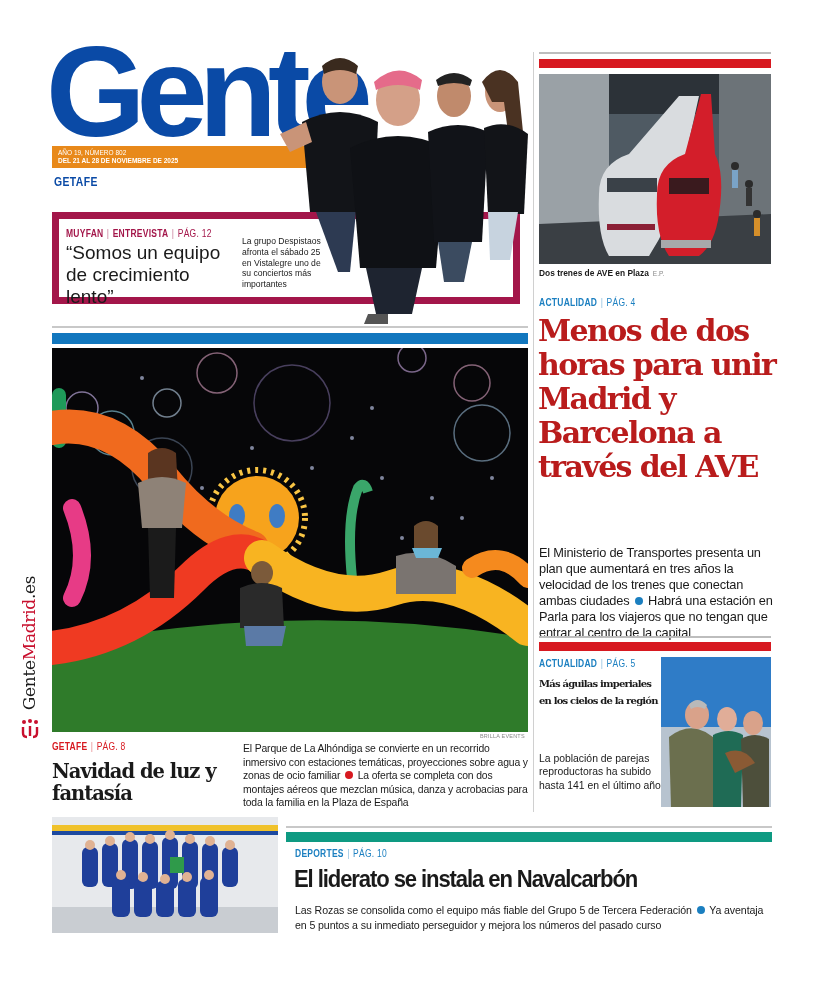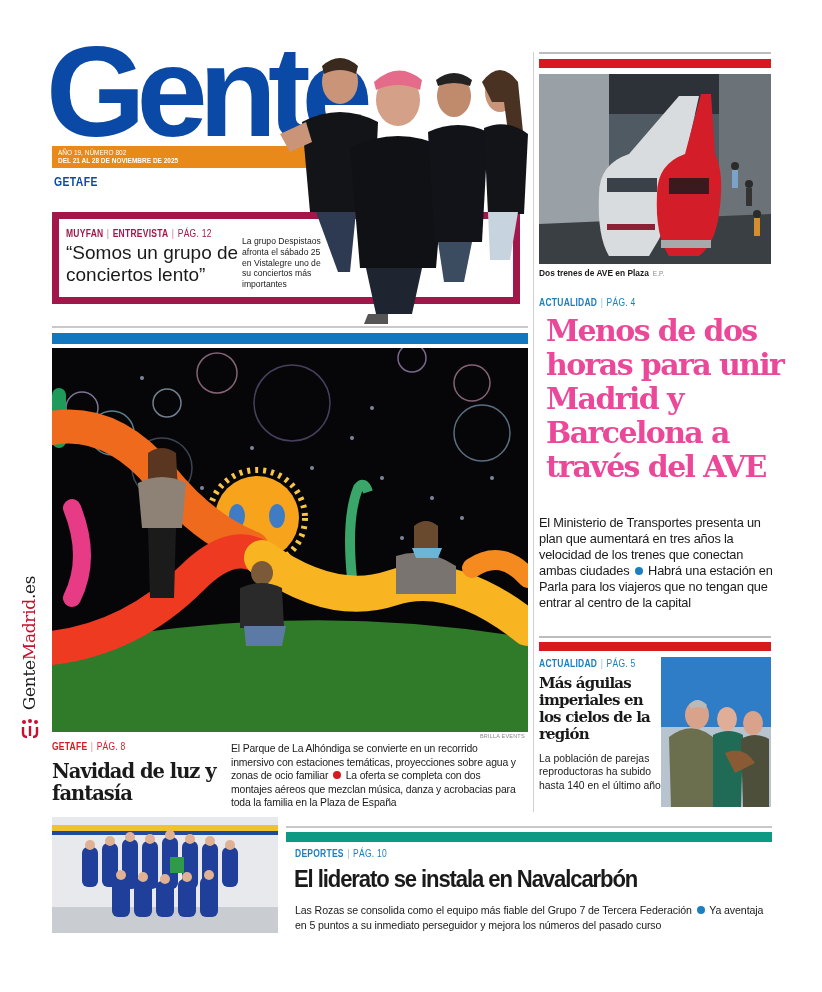--- a/index.html
+++ b/index.html
@@ -52,42 +52,42 @@
   .trains-caption { left: 539px; top: 268px; font-size: 8.4px; font-weight: bold; color: #1a1a1a; white-space: nowrap; }
   .trains-caption .credit { font-weight: normal; color: #888; font-size: 6.5px; margin-left: 4px; }
 
   .kicker { font-size: 10px; font-weight: bold; color: #1b7fc0; letter-spacing: 0.3px; white-space: nowrap; transform: scaleX(0.85); transform-origin: left; }
   .kicker .sep { color: #8fbfdf; font-weight: normal; margin: 0 4px; }
   .kicker .pg { font-weight: normal; }
   .kicker.red { color: #d71920; }
   .kicker.red .sep { color: #e88a8e; }
 
   .ave-kicker { left: 539px; top: 297px; }
-  .ave-headline { left: 538px; top: 314px; width: 240px; font-family: "DejaVu Serif", serif; font-weight: bold; font-size: 30px; line-height: 34px; letter-spacing: -1.6px; color: #ec4899; margin-left: 8px; }
-  .ave-body { left: 539px; top: 515px; width: 236px; font-size: 12.8px; line-height: 16px; color: #1a1a1a; letter-spacing: -0.2px; }
+  .ave-headline { left: 538px; top: 314px; width: 240px; font-family: "DejaVu Serif", serif; font-weight: bold; font-size: 30px; line-height: 34px; letter-spacing: -1.6px; color: #b91c1c; }
+  .ave-body { left: 539px; top: 545px; width: 236px; font-size: 12.8px; line-height: 16px; color: #1a1a1a; letter-spacing: -0.2px; }
   .dot { display: inline-block; width: 8px; height: 8px; border-radius: 50%; vertical-align: 0px; margin: 0 2px; }
   .dot.blue { background: #1b7fc0; }
   .dot.red { background: #d71920; }
 
   
   .rmid-rule { left: 539px; top: 636px; width: 232px; height: 2px; background: #bdbdbd; }
   .rmid-bar { left: 539px; top: 642px; width: 232px; height: 9px; background: #d71920; }
   .eagle-kicker { left: 539px; top: 658px; }
-  .eagle-headline { left: 539px; top: 675px; width: 120px; font-family: "DejaVu Serif", serif; font-weight: bold; font-size: 15px; line-height: 17px; letter-spacing: -0.8px; color: #1a1a1a; }
+  .eagle-headline { left: 539px; top: 675px; width: 120px; font-family: "DejaVu Serif", serif; font-weight: bold; font-size: 10px; line-height: 17px; letter-spacing: -0.8px; color: #1a1a1a; }
   .eagle-body { left: 539px; top: 752px; width: 122px; font-size: 10.4px; line-height: 13.4px; color: #1a1a1a; }
   .eagle-photo { left: 661px; top: 657px; width: 110px; height: 150px; overflow: hidden; }
 
   
   .main-rule { left: 52px; top: 326px; width: 476px; height: 2px; background: #c8c8c8; }
   .main-bar { left: 52px; top: 333px; width: 476px; height: 11px; background: #1277be; }
   .main-photo { left: 52px; top: 348px; width: 476px; height: 384px; overflow: hidden; background: #0a0a0a; }
   .main-credit { left: 480px; top: 733px; font-size: 5.5px; color: #888; letter-spacing: 0.2px; }
   .getafe-kicker { left: 52px; top: 741px; }
   .getafe-headline { left: 52px; top: 761px; width: 175px; font-family: "DejaVu Serif", serif; font-weight: bold; font-size: 19.5px; line-height: 22px; letter-spacing: -1px; color: #1a1a1a; }
-  .getafe-body { left: 231px; top: 742px; width: 292px; font-size: 10.4px; line-height: 13.6px; color: #1a1a1a; letter-spacing: -0.15px; }
+  .getafe-body { left: 243px; top: 742px; width: 292px; font-size: 10.4px; line-height: 13.6px; color: #1a1a1a; letter-spacing: -0.15px; }
 
   
   .sports-photo { left: 52px; top: 817px; width: 226px; height: 116px; overflow: hidden; }
   .sports-rule { left: 286px; top: 826px; width: 486px; height: 2px; background: #c8c8c8; }
   .sports-bar { left: 286px; top: 832px; width: 486px; height: 10px; background: #0e9a82; }
   .sports-kicker { left: 295px; top: 848px; }
   .sports-headline { left: 294px; top: 864px; width: 480px; font-family: "Liberation Sans", sans-serif; font-weight: bold; font-size: 24px; line-height: 30px; letter-spacing: -1.2px; color: #1a1a1a; transform: scaleX(0.92); transform-origin: left; white-space: nowrap; }
   .sports-body { left: 295px; top: 903px; width: 480px; font-size: 10.6px; line-height: 14.5px; color: #1a1a1a; letter-spacing: -0.1px; }
 
   svg { display: block; }
@@ -115,21 +115,21 @@
 <div class="abs issue-bar">
   <div>AÑO 19, NÚMERO 802</div>
   <div class="l2">DEL 21 AL 28 DE NOVIEMBRE DE 2025</div>
 </div>
 <div class="abs edition">GETAFE</div>
 
 <div class="abs muyfan-box"></div>
 <div class="abs muyfan-kicker">
   <span>MUYFAN</span><span class="sep">|</span><span>ENTREVISTA</span><span class="sep">|</span><span class="pg">PÁG. 12</span>
 </div>
-<div class="abs muyfan-quote">“Somos un grupo de conciertos lento”</div>
+<div class="abs muyfan-quote">“Somos un equipo de crecimiento lento”</div>
 <div class="abs muyfan-desc"><span>La grupo </span><b>Despistaos</b><span> afronta el sábado 25 en Vistalegre uno de su conciertos más importantes</span></div>
 
 <div class="abs band-photo">
   <svg width="270" height="276" viewBox="0 0 270 276">
 
     <ellipse cx="78" cy="30" rx="18" ry="22" fill="#c99478"></ellipse>
     <path d="M60 14 q18 -16 36 0 l-2 8 q-16 -8 -32 0z" fill="#3a2a1e"></path>
     <path d="M40 70 q38 -20 76 0 l-4 90 h-64z" fill="#121418"></path>
     <path d="M18 82 l26 -12 l6 20 l-22 10z" fill="#c99478"></path>
     <path d="M54 160 h40 l-6 60 h-12z" fill="#2d3a52"></path>
@@ -187,21 +187,21 @@
 </div>
 <div class="abs ave-headline">Menos de dos horas para unir Madrid y Barcelona a través del AVE</div>
 <div class="abs ave-body"><span>El Ministerio de Transportes presenta un plan que aumentará en tres años la velocidad de los trenes que conectan ambas ciudades</span> <span class="dot blue"></span><span> Habrá una estación en Parla para los viajeros que no tengan que entrar al centro de la capital</span></div>
 
 <div class="abs rmid-rule"></div>
 <div class="abs rmid-bar"></div>
 <div class="abs kicker eagle-kicker">
   <span>ACTUALIDAD</span><span class="sep">|</span><span class="pg">PÁG. 5</span>
 </div>
 <div class="abs eagle-headline">Más águilas imperiales en los cielos de la región</div>
-<div class="abs eagle-body">La población de parejas reproductoras ha subido hasta 140 en el último año</div>
+<div class="abs eagle-body">La población de parejas reproductoras ha subido hasta 141 en el último año</div>
 <div class="abs eagle-photo">
   <svg width="110" height="150" viewBox="0 0 110 150">
     <rect width="110" height="150" fill="#2f7cc7"></rect>
     <rect y="70" width="110" height="80" fill="#b7c3cf"></rect>
     <ellipse cx="36" cy="58" rx="12" ry="14" fill="#d9a28a"></ellipse>
     <path d="M28 48 q8 -10 18 0 l-2 4 q-8 -4 -14 0z" fill="#b9b9b9"></path>
     <path d="M8 80 q26 -20 50 6 l-4 64 h-44z" fill="#6b6f4e"></path>
     <ellipse cx="66" cy="62" rx="10" ry="12" fill="#e0ad98"></ellipse>
     <path d="M52 78 q16 -8 30 0 l-2 72 h-28z" fill="#1f6b55"></path>
     <ellipse cx="92" cy="66" rx="10" ry="12" fill="#d9a28a"></ellipse>
@@ -317,13 +317,13 @@
     </g>
     <rect x="118" y="40" width="14" height="16" fill="#2f9a4a"></rect>
   </svg>
 </div>
 <div class="abs sports-rule"></div>
 <div class="abs sports-bar"></div>
 <div class="abs kicker sports-kicker">
   <span>DEPORTES</span><span class="sep">|</span><span class="pg">PÁG. 10</span>
 </div>
 <div class="abs sports-headline">El liderato se instala en Navalcarbón</div>
-<div class="abs sports-body"><span>Las Rozas se consolida como el equipo más fiable del Grupo 7 de Tercera Federación</span> <span class="dot blue"></span><span> Ya aventaja en 5 puntos a su inmediato perseguidor y mejora los números del pasado curso</span></div>
+<div class="abs sports-body"><span>Las Rozas se consolida como el equipo más fiable del Grupo 5 de Tercera Federación</span> <span class="dot blue"></span><span> Ya aventaja en 5 puntos a su inmediato perseguidor y mejora los números del pasado curso</span></div>
 
 </body></html>

